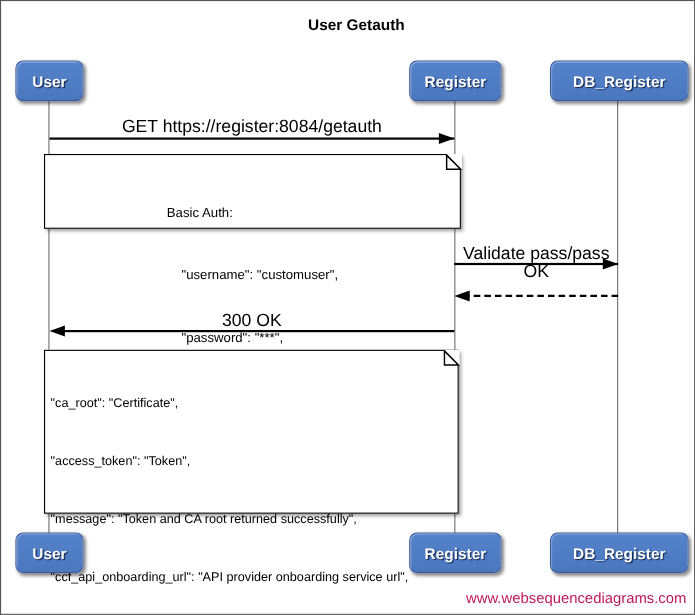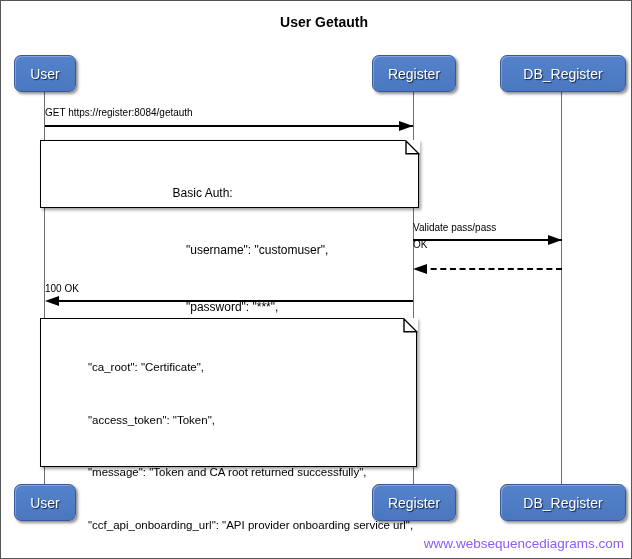--- a/index.html
+++ b/index.html
@@ -27,27 +27,27 @@
     position:absolute;height:37px;
     box-sizing:border-box;
     background:linear-gradient(180deg,#5583cb 0%,#4a77be 100%);
     border:1px solid #38589a;
     border-radius:7px;
     box-shadow:2px 2px 3px rgba(0,0,0,.45), inset 1px 1px 0 rgba(255,255,255,.28);
     display:flex;align-items:center;justify-content:center;
     z-index:4;
   }
   .actor span{
-    color:#fff;font-size:14px;font-weight:normal;
+    color:#fff;font-size:14px;font-weight:bold;
     text-shadow:1px 1px 1px rgba(10,25,60,.9);
     white-space:nowrap;
   }
   .msg-label{
     position:absolute;height:15px;
-    text-align:left;font-size:10px;white-space:nowrap;
+    text-align:center;font-size:16px;white-space:nowrap;
     z-index:2;
   }
   .msg-line{
     position:absolute;height:0;
     border-top:2px solid #000;
     z-index:2;
   }
   .msg-line.dashed{border-top-style:dashed;}
   .head{position:absolute;width:0;height:0;z-index:2;}
   .head.right{
@@ -60,36 +60,35 @@
     border-top:5px solid transparent;
     border-bottom:5px solid transparent;
   }
   .note{
     position:absolute;
     box-sizing:border-box;
     background:#fff;
     border:1.5px solid #000;
     box-shadow:2px 2px 3px rgba(0,0,0,.38);
     z-index:3;
-    padding-left:42px;
   }
   .note .fold{position:absolute;top:-1.5px;right:-1.5px;}
   .note-inner{
     white-space:pre;
     font-size:11.5px;
     line-height:17.5px;
   }
   .note.centered{display:flex;justify-content:center;}
   .note.centered .note-inner{
     font-size:12px;line-height:19px;padding-top:5px;
   }
   .note.lefted .note-inner{padding:5px 0 0 5px;}
   .footer{
     position:absolute;right:7px;top:535px;
-    font-size:13.5px;color:#8b5cf6;
+    font-size:13.5px;color:#be185d;
     z-index:5;white-space:nowrap;
   }
 </style>
 </head>
 <body>
 
 <div class="diagram">
 
   <div class="title">User Getauth</div>
 
@@ -124,21 +123,21 @@
   </div>
 
   <div class="msg-label" style="left:412px;top:221px;width:149px">Validate pass/pass</div>
   <div class="msg-line" style="left:412px;top:238px;width:149px"></div>
   <div class="head right" style="left:547px;top:234px"></div>
 
   <div class="msg-label" style="left:412px;top:238px;width:149px">OK</div>
   <div class="msg-line dashed" style="left:420px;top:267px;width:141px"></div>
   <div class="head left" style="left:412px;top:263px"></div>
 
-  <div class="msg-label" style="left:44px;top:282px;width:368px">100 OK</div>
+  <div class="msg-label" style="left:44px;top:282px;width:368px">300 OK</div>
   <div class="msg-line" style="left:52px;top:299px;width:360px"></div>
   <div class="head left" style="left:44px;top:295px"></div>
 
   <div class="note lefted" style="left:39px;top:317px;width:377px;height:149px">
     <svg class="fold" width="15" height="15" viewBox="0 0 15 15">
       <polygon points="0,0 15,0 15,15" fill="#ffffff"></polygon>
       <polygon points="1,1 13.8,13.8 1,13.8" fill="#ffffff" stroke="#000000" stroke-width="1.4"></polygon>
     </svg>
     <div class="note-inner">
       <div>"ca_root": "Certificate",</div>

